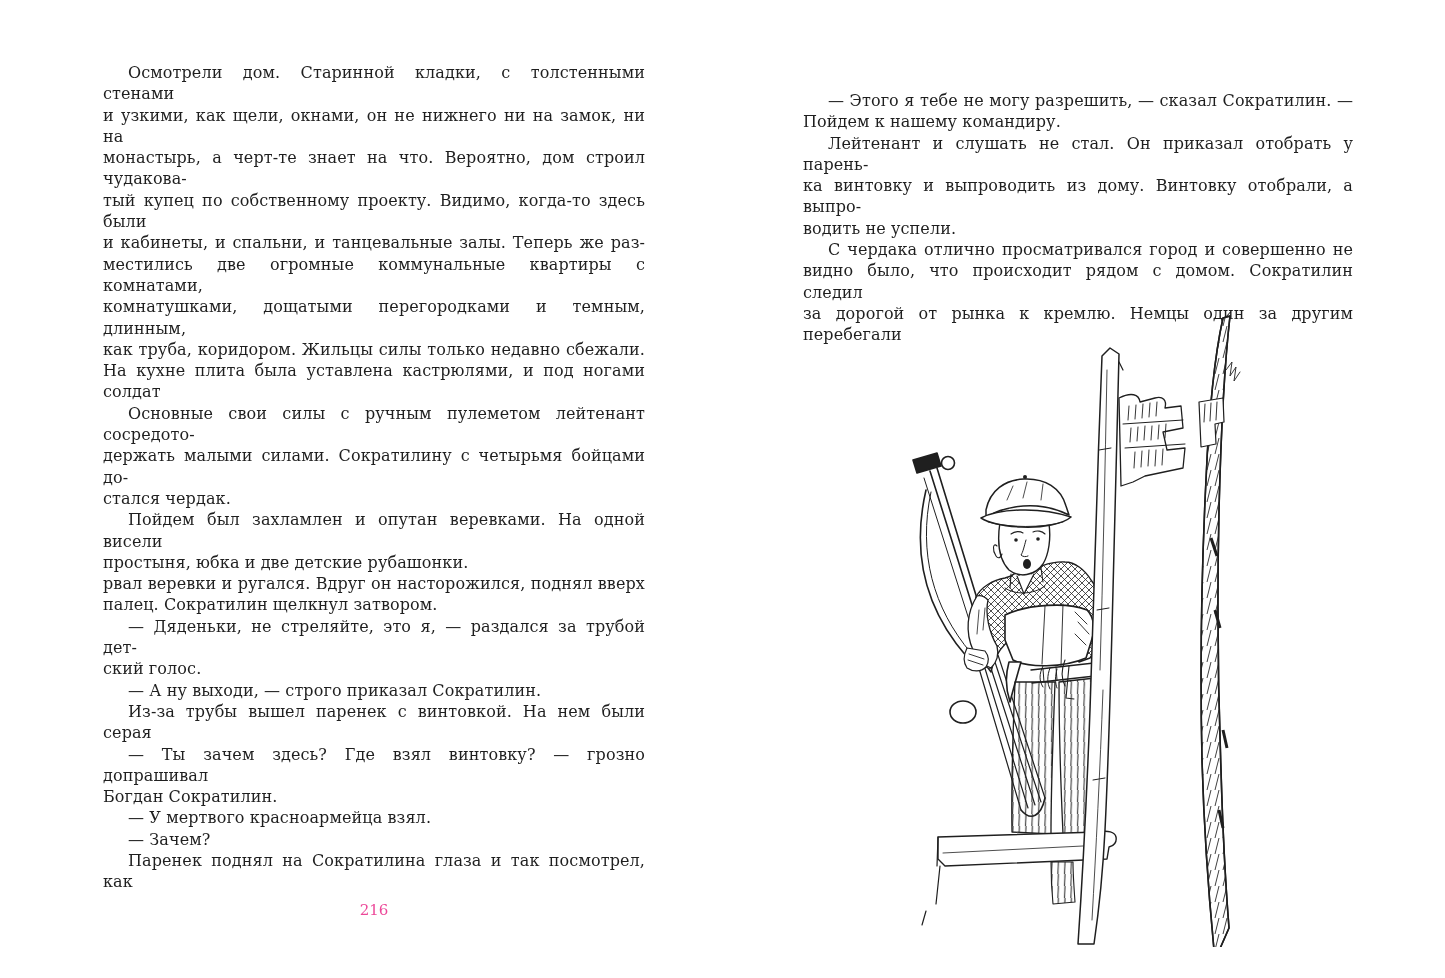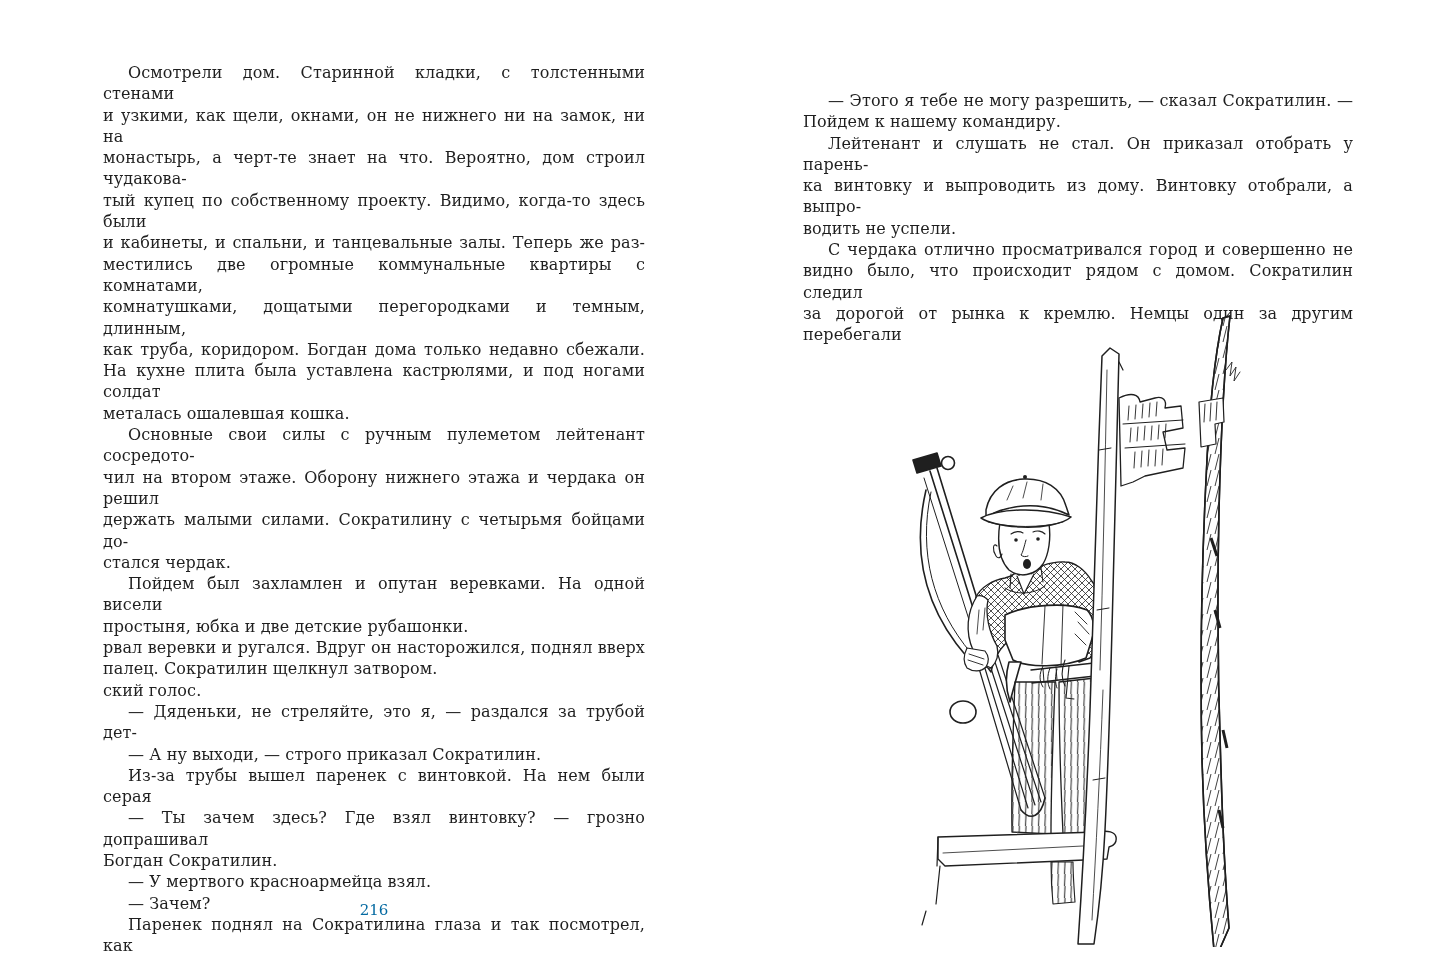--- a/index.html
+++ b/index.html
@@ -21,21 +21,21 @@
   .textcol-right { left: 803px; top: 62px;  width: 550px; margin-top: 28px; }
   .ln { text-align: justify; text-align-last: justify; }
   .ln-last { text-align-last: left; }
   .ln-first { text-indent: 25px; }
   .page-number {
     position: absolute;
     left: 103px; top: 901px; width: 542px;
     text-align: center;
     font-family: "DejaVu Serif", "Liberation Serif", serif;
     font-size: 15px;
-    color: #0369a1;
+    color: #ec4899;
   }
   figure.illustration {
     position: absolute;
     left: 893px; top: 310px;
     width: 380px; height: 637px;
     margin: 0; padding: 0;
   }
   figure.illustration svg { width: 100%; height: 100%; display: block; }
 </style>
 </head>
@@ -45,41 +45,39 @@
 
   <div class="textcol textcol-left">
       <div class="para">
         <div class="ln ln-first">Осмотрели дом. Старинной кладки, с толстенными стенами</div>
         <div class="ln">и узкими, как щели, окнами, он не нижнего ни на замок, ни на</div>
         <div class="ln">монастырь, а черт-те знает на что. Вероятно, дом строил чудакова-</div>
         <div class="ln">тый купец по собственному проекту. Видимо, когда-то здесь были</div>
         <div class="ln">и кабинеты, и спальни, и танцевальные залы. Теперь же раз-</div>
         <div class="ln">местились две огромные коммунальные квартиры с комнатами,</div>
         <div class="ln">комнатушками, дощатыми перегородками и темным, длинным,</div>
-        <div class="ln">как труба, коридором. Богдан дома только недавно сбежали.</div>
+        <div class="ln">как труба, коридором. Жильцы силы только недавно сбежали.</div>
         <div class="ln">На кухне плита была уставлена кастрюлями, и под ногами солдат</div>
-        <div class="ln ln-last">металась ошалевшая кошка.</div>
       </div>
       <div class="para">
         <div class="ln ln-first">Основные свои силы с ручным пулеметом лейтенант сосредото-</div>
-        <div class="ln">чил на втором этаже. Оборону нижнего этажа и чердака он решил</div>
         <div class="ln">держать малыми силами. Сократилину с четырьмя бойцами до-</div>
         <div class="ln ln-last">стался чердак.</div>
       </div>
       <div class="para">
         <div class="ln ln-first">Пойдем был захламлен и опутан веревками. На одной висели</div>
         <div class="ln ln-last">простыня, юбка и две детские рубашонки.</div>
       </div>
       <div class="para">
         <div class="ln">рвал веревки и ругался. Вдруг он насторожился, поднял вверх</div>
         <div class="ln ln-last">палец. Сократилин щелкнул затвором.</div>
       </div>
       <div class="para">
+        <div class="ln ln-first">— Дяденьки, не стреляйте, это я, — раздался за трубой дет-</div>
         <div class="ln ln-last">ский голос.</div>
-        <div class="ln ln-first">— Дяденьки, не стреляйте, это я, — раздался за трубой дет-</div>
       </div>
       <div class="para">
         <div class="ln ln-first ln-last">— А ну выходи, — строго приказал Сократилин.</div>
       </div>
       <div class="para">
         <div class="ln ln-first">Из-за трубы вышел паренек с винтовкой. На нем были серая</div>
       </div>
       <div class="para">
         <div class="ln ln-first">— Ты зачем здесь? Где взял винтовку? — грозно допрашивал</div>
         <div class="ln ln-last">Богдан Сократилин.</div>

